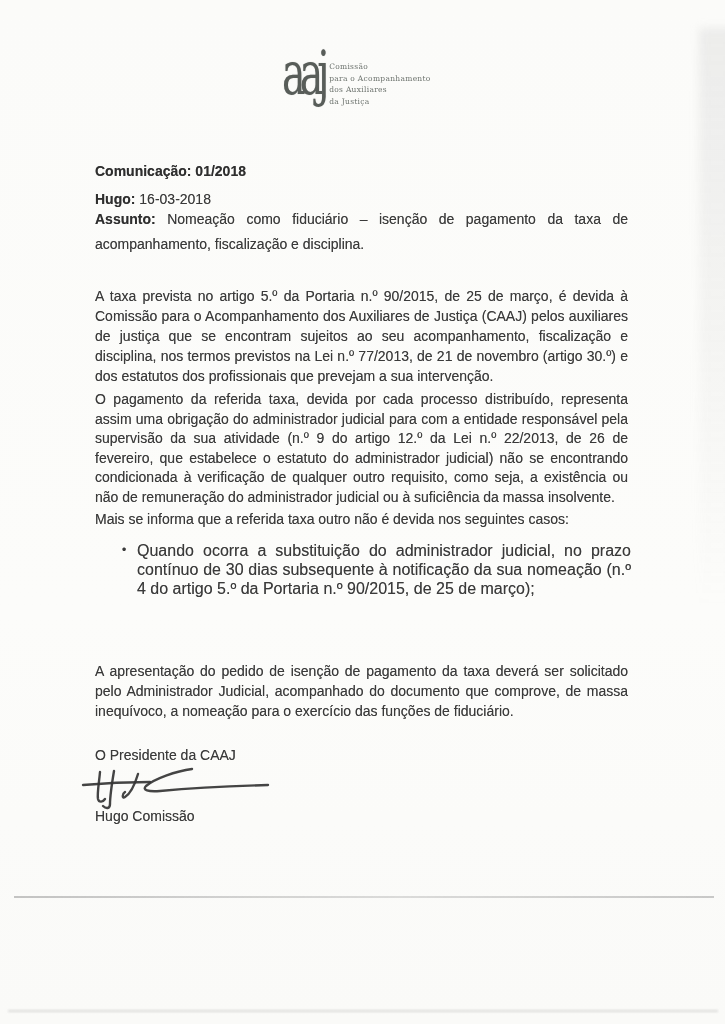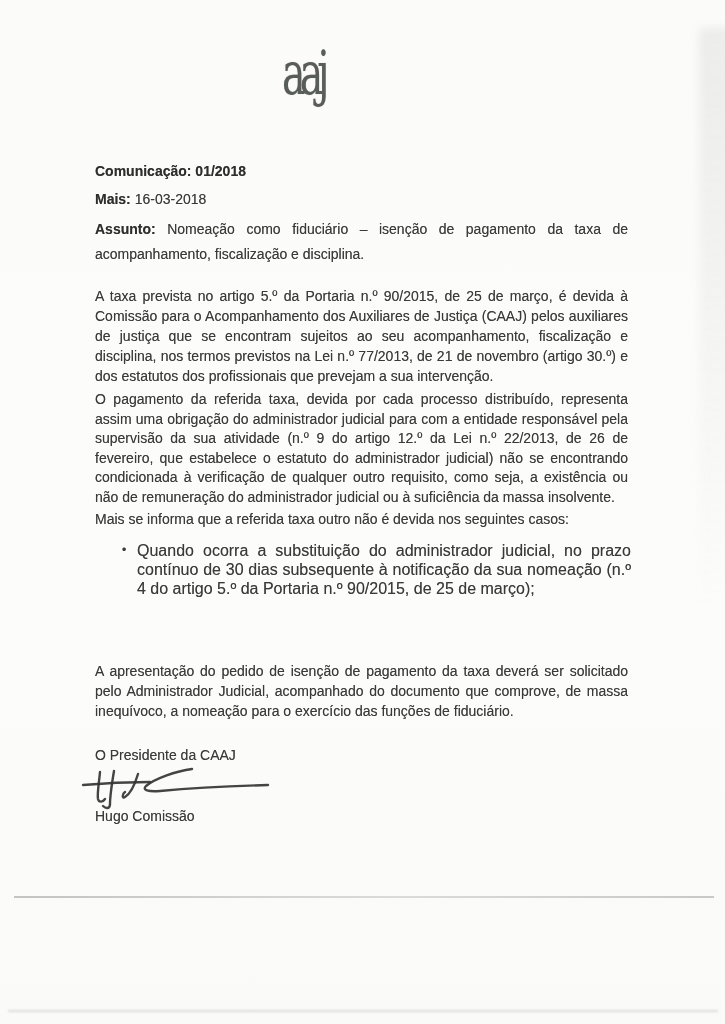--- a/index.html
+++ b/index.html
@@ -84,33 +84,39 @@
 
 <div class="page">
 
   <div class="streak-right"></div>
   <div class="hline-1"></div>
   <div class="hline-2"></div>
   <div class="edge-shade"></div>
 
   <header class="logo">
     <span class="monogram">aaj</span>
+    <div class="org">
+      <div>Comissão</div>
+      <div>para o Acompanhamento</div>
+      <div>dos Auxiliares</div>
+      <div>da Justiça</div>
+    </div>
   </header>
 
   <p class="tx" style="top:161px">
     <span class="b">Comunicação:</span>
     <span class="b">01/2018</span>
   </p>
 
   <p class="tx" style="top:189px">
-    <span class="b">Mais:</span>
+    <span class="b">Hugo:</span>
     <span>16-03-2018</span>
   </p>
 
-  <p class="tx just" id="assunto" style="top:217px">
+  <p class="tx just" id="assunto" style="top:207px">
     <span class="b">Assunto:</span>
     <span>Nomeação como fiduciário – isenção de pagamento da taxa de acompanhamento, fiscalização e disciplina.</span>
   </p>
 
   <p class="tx just" style="top:286px">A taxa prevista no artigo 5.º da Portaria n.º 90/2015, de 25 de março, é devida à Comissão para o Acompanhamento dos Auxiliares de Justiça (CAAJ) pelos auxiliares de justiça que se encontram sujeitos ao seu acompanhamento, fiscalização e disciplina, nos termos previstos na Lei n.º 77/2013, de 21 de novembro (artigo 30.º) e dos estatutos dos profissionais que prevejam a sua intervenção.</p>
 
   <p class="tx just" id="p2" style="top:390px">O pagamento da referida taxa, devida por cada processo distribuído, representa assim uma obrigação do administrador judicial para com a entidade responsável pela supervisão da sua atividade (n.º 9 do artigo 12.º da Lei n.º 22/2013, de 26 de fevereiro, que estabelece o estatuto do administrador judicial) não se encontrando condicionada à verificação de qualquer outro requisito, como seja, a existência ou não de remuneração do administrador judicial ou à suficiência da massa insolvente.</p>
 
   <p class="tx" style="top:509px">Mais se informa que a referida taxa outro não é devida nos seguintes casos:</p>
 

